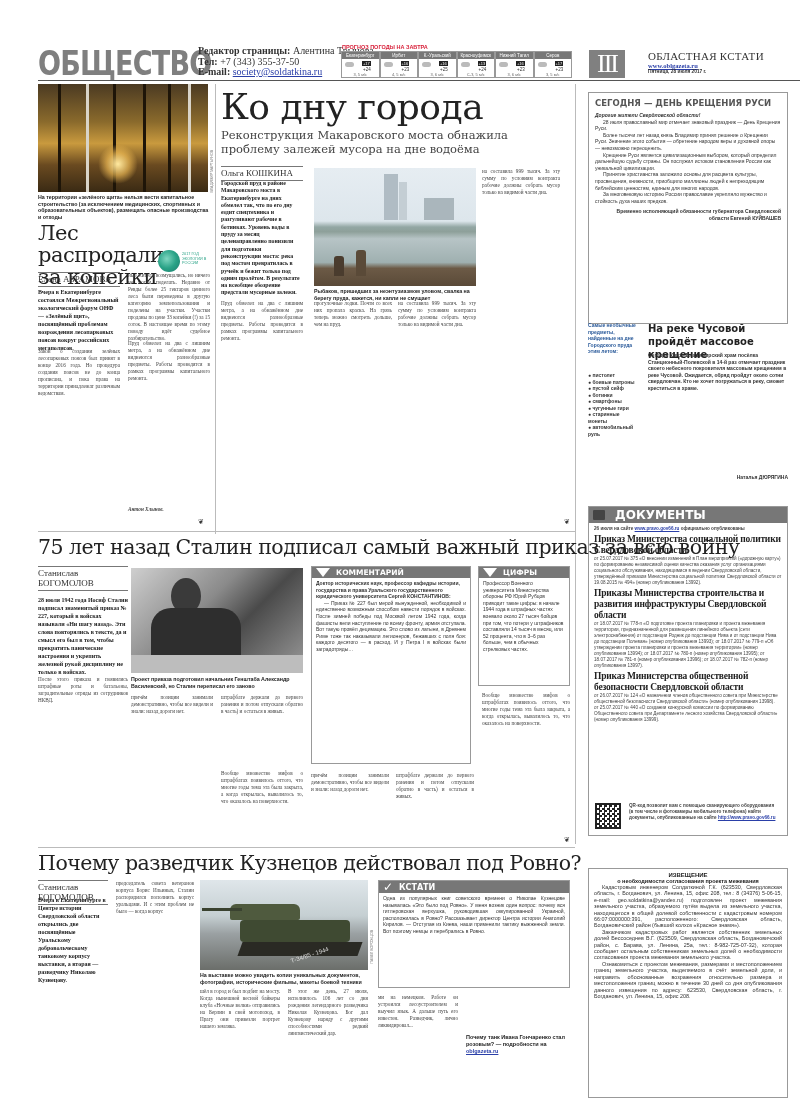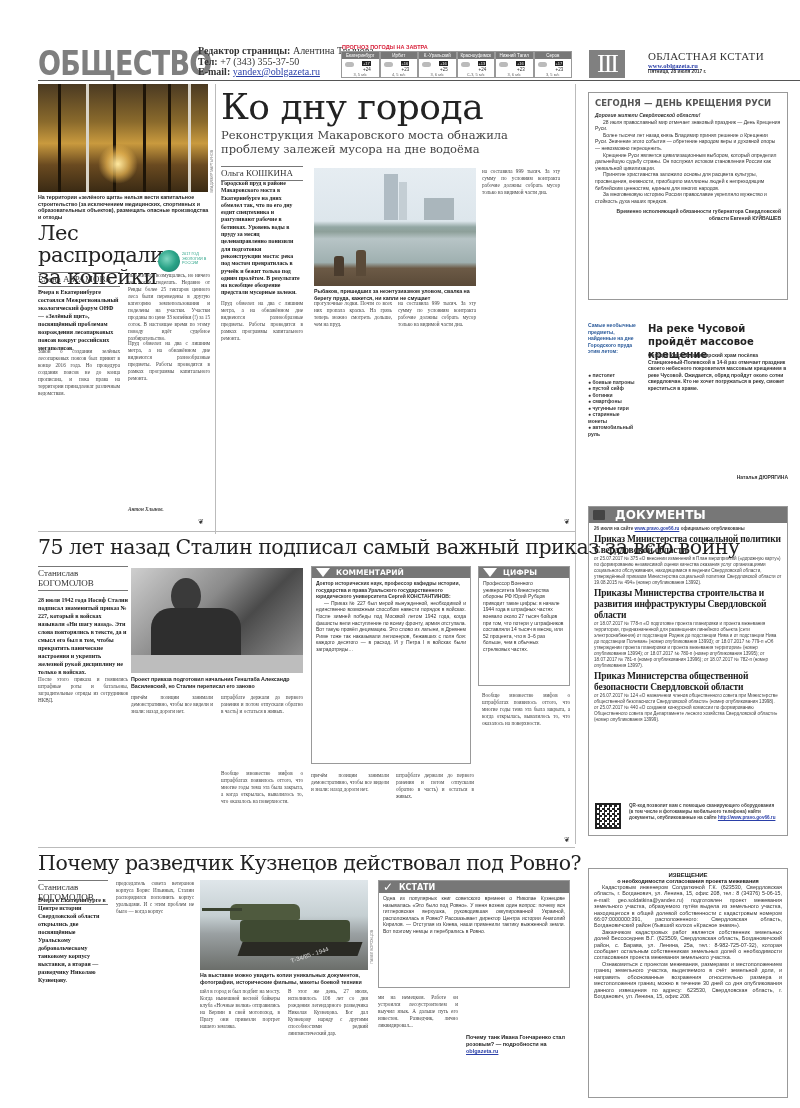--- a/index.html
+++ b/index.html
@@ -57,21 +57,21 @@
   .sprout { position: absolute; font-size: 7px; color: #333; }
   .eco-logo { position: absolute; width: 22px; height: 22px; border-radius: 50%; background: radial-gradient(circle at 40% 40%, #7fd6c0 0%, #2aa387 50%, #1a7a6a 100%); }
 </style>
 </head>
 <body>
 
 <div class="abs hdr-section">ОБЩЕСТВО</div>
 <div class="abs hdr-info">
   <div><b>Редактор страницы:</b> <span>Алентина Трынова</span></div>
   <div><b>Тел:</b> <span>+7 (343) 355-37-50</span></div>
-  <div><b>E-mail:</b> <a>yandex@oblgazeta.ru</a></div>
+  <div><b>E-mail:</b> <a>society@soldatkina.ru</a></div>
 </div>
 
 <div class="abs weather-title">ПРОГНОЗ ПОГОДЫ НА ЗАВТРА</div>
 <div class="abs weather">
   <div class="wcity">
     <div class="wn">Екатеринбург</div>
     <div class="wb">
         <span class="cloud"></span>
         <span class="tn">+17</span>
         <span class="td">+24</span>
@@ -175,21 +175,21 @@
 <div class="caption" style="left:314px; top:288px; width:162px;">Рыбаков, пришедших за неэнтузиазмом уловом, свалка на берегу пруда, кажется, ни капли не смущает</div>
 
 <div class="abs txt" style="left:221px; top:300px; width:82px;">Пруд обмелел на два с лишним метра, а на обнажённом дне виднеются разнообразные предметы. Работы проводятся в рамках программы капитального ремонта.</div>
 <div class="abs txt" style="left:314px; top:300px; width:78px;">прогулочные лодки. Почти со всех них пропала краска. На грязь теперь можно смотреть дольше, чем на пруд.</div>
 <div class="abs txt" style="left:398px; top:300px; width:78px;">на составила 999 тысяч. За эту сумму по условиям контракта рабочие должны собрать мусор только на видимой части дна.</div>
 <div class="abs txt" style="left:482px; top:168px; width:78px;">на составила 999 тысяч. За эту сумму по условиям контракта рабочие должны собрать мусор только на видимой части дна.</div>
 <div class="sprout" style="left:564px; top:518px;">❦</div>
 
 <div class="vrule" style="left:575px; top:84px; height:760px;"></div>
 
-<div class="box" style="left:588px; top:92px; width:200px; height:208px; padding:5px 6px;">
+<div class="box" style="left:588px; top:92px; width:200px; height:232px; padding:5px 6px;">
   <div class="box-title" style="font-size:8.5px;">СЕГОДНЯ — ДЕНЬ КРЕЩЕНИЯ РУСИ</div>
   <div class="sansTxt" style="font-weight:bold; font-style:italic; margin-top:4px;">Дорогие жители Свердловской области!</div>
   <div class="sansTxt" style="text-indent:8px;">28 июля православный мир отмечает знаковый праздник — День Крещения Руси.</div>
   <div class="sansTxt" style="text-indent:8px;">Более тысячи лет назад князь Владимир принял решение о Крещении Руси. Значение этого события — обретение народом веры и духовной опоры — невозможно переоценить.</div>
   <div class="sansTxt" style="text-indent:8px;">Крещение Руси является цивилизационным выбором, который определил дальнейшую судьбу страны. Он послужил истоком становления России как уникальной цивилизации.</div>
   <div class="sansTxt" style="text-indent:8px;">Принятие христианства заложило основы для расцвета культуры, просвещения, книжности, приобщило миллионы людей к непреходящим библейским ценностям, единым для многих народов.</div>
   <div class="sansTxt" style="text-indent:8px;">За многовековую историю России православие укрепляло мужество и стойкость духа наших предков.</div>
   <div class="sansTxt" style="font-weight:bold; text-align:right; margin-top:4px;">Временно исполняющий обязанности губернатора Свердловской области Евгений КУЙВАШЕВ</div>
 </div>
 

